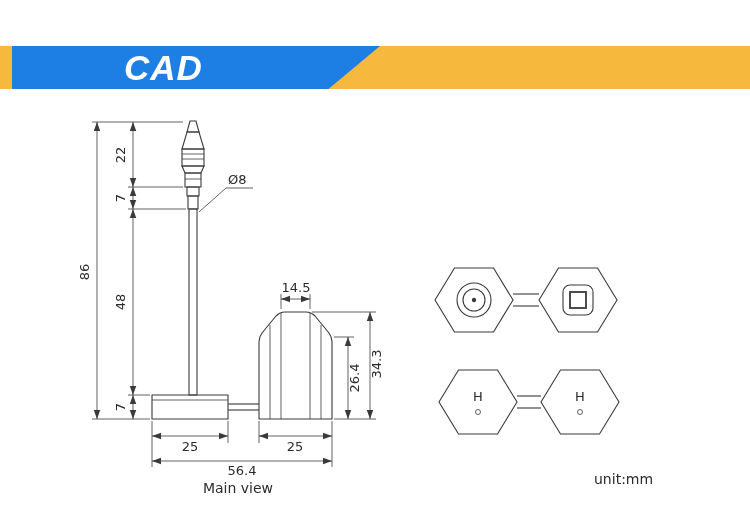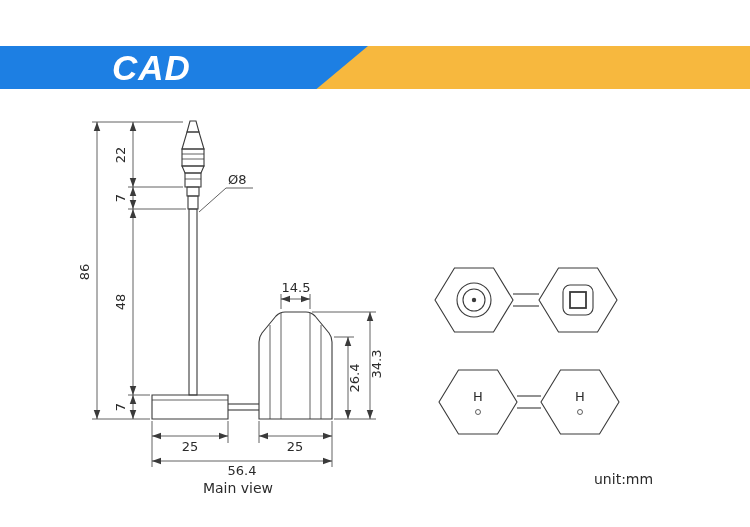--- a/index.html
+++ b/index.html
@@ -5,21 +5,21 @@
   html,body{margin:0;padding:0;background:#ffffff;}
   .screen{
     position:relative;width:750px;height:527px;background:#ffffff;overflow:hidden;
     font-family:"DejaVu Sans","Liberation Sans",sans-serif;
   }
   .band{
     position:absolute;left:0;top:46px;width:750px;height:43px;
     background:var(--c-band,#f7b83e);
   }
   .accent{
-    position:absolute;left:0;top:0;width:368px;height:43px;
+    position:absolute;left:12px;top:0;width:368px;height:43px;
     background:var(--c-accent,#1d7fe3);
     clip-path:polygon(0 0,100% 0,86% 100%,0 100%);
     display:flex;align-items:center;
   }
   .accent .title{
     color:#ffffff;font-size:35px;font-weight:bold;font-style:italic;
     padding-left:112px;letter-spacing:1px;line-height:43px;
     font-family:"Liberation Sans","DejaVu Sans",sans-serif;
   }
   svg.cad{position:absolute;left:0;top:0;}

